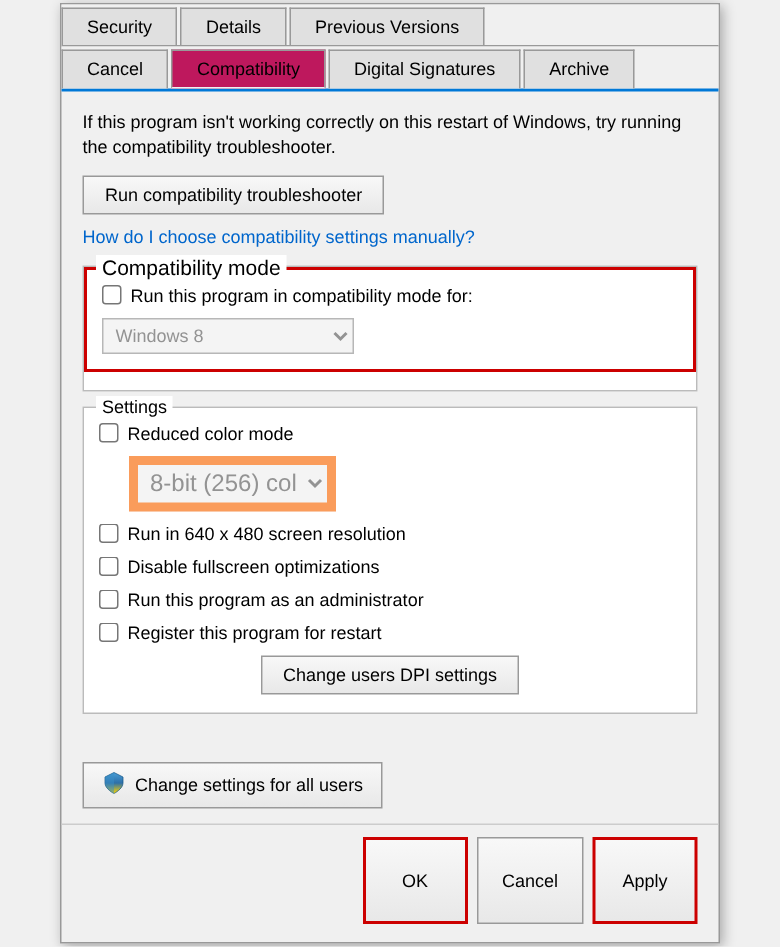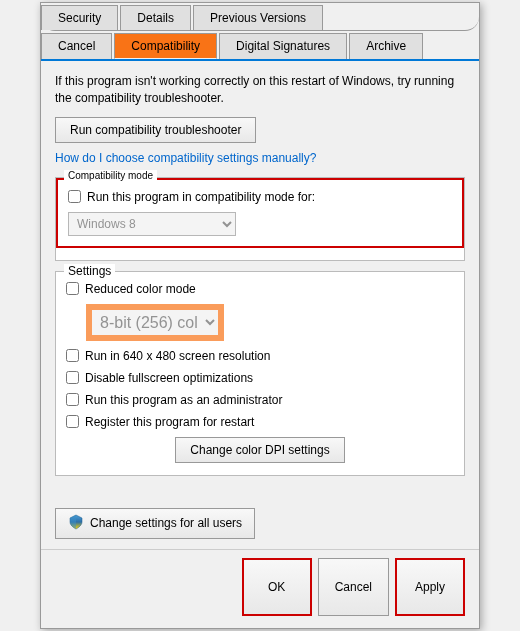--- a/index.html
+++ b/index.html
@@ -17,39 +17,38 @@
       width: 440px;
       background: #f0f0f0;
       border: 1px solid #999;
       box-shadow: 2px 2px 8px rgba(0,0,0,0.3);
     }
     
     .tab-bar-top {
       display: flex;
       background: #f0f0f0;
       border-bottom: 1px solid #999;
-      border-radius: 14px;
     }
     .tab-bar-bottom {
       display: flex;
       background: #f0f0f0;
       border-bottom: 2px solid #0078d7;
     }
     .tab {
       padding: 5px 16px;
       border: 1px solid #999;
       border-bottom: none;
       background: #e0e0e0;
       cursor: pointer;
       font-size: 12px;
       margin-right: 2px;
       margin-top: 2px;
     }
     .tab.active {
-      background: #f97316;
+      background: #be185d;
       border-bottom: 1px solid #f0f0f0;
       z-index: 1;
       font-weight: normal;
     }
     .content {
       padding: 12px 14px;
     }
     .intro-text {
       font-size: 12px;
       margin-bottom: 10px;
@@ -80,21 +79,21 @@
       padding: 10px 10px 12px 10px;
       margin-bottom: 10px;
       position: relative;
     }
     .section-label {
       position: absolute;
       top: -8px;
       left: 8px;
       background: white;
       padding: 0 4px;
-      font-size: 10px;
+      font-size: 14px;
     }
     .checkbox-row {
       display: flex;
       align-items: center;
       margin-bottom: 8px;
       font-size: 12px;
     }
     .checkbox-row input[type="checkbox"] {
       margin-right: 6px;
       width: 13px;
@@ -272,21 +271,21 @@
       </div>
       <div class="checkbox-row">
         <input type="checkbox" id="run-as-admin" style="">
         <label for="run-as-admin">Run this program as an administrator</label>
       </div>
       <div class="checkbox-row">
         <input type="checkbox" id="register-restart" style="">
         <label for="register-restart">Register this program for restart</label>
       </div>
 
-      <button class="btn btn-dpi">Change color DPI settings</button>
+      <button class="btn btn-dpi">Change users DPI settings</button>
     </div>
   </div>
 
   <div class="bottom-area">
     <button class="btn btn-all-users">
       <span>
         <svg class="shield-icon" viewBox="0 0 16 16" xmlns="http://www.w3.org/2000/svg">
           <defs>
             <linearGradient id="sg" x1="0" y1="0" x2="0" y2="1">
               <stop offset="0%" stop-color="#4a9fd8"></stop>

